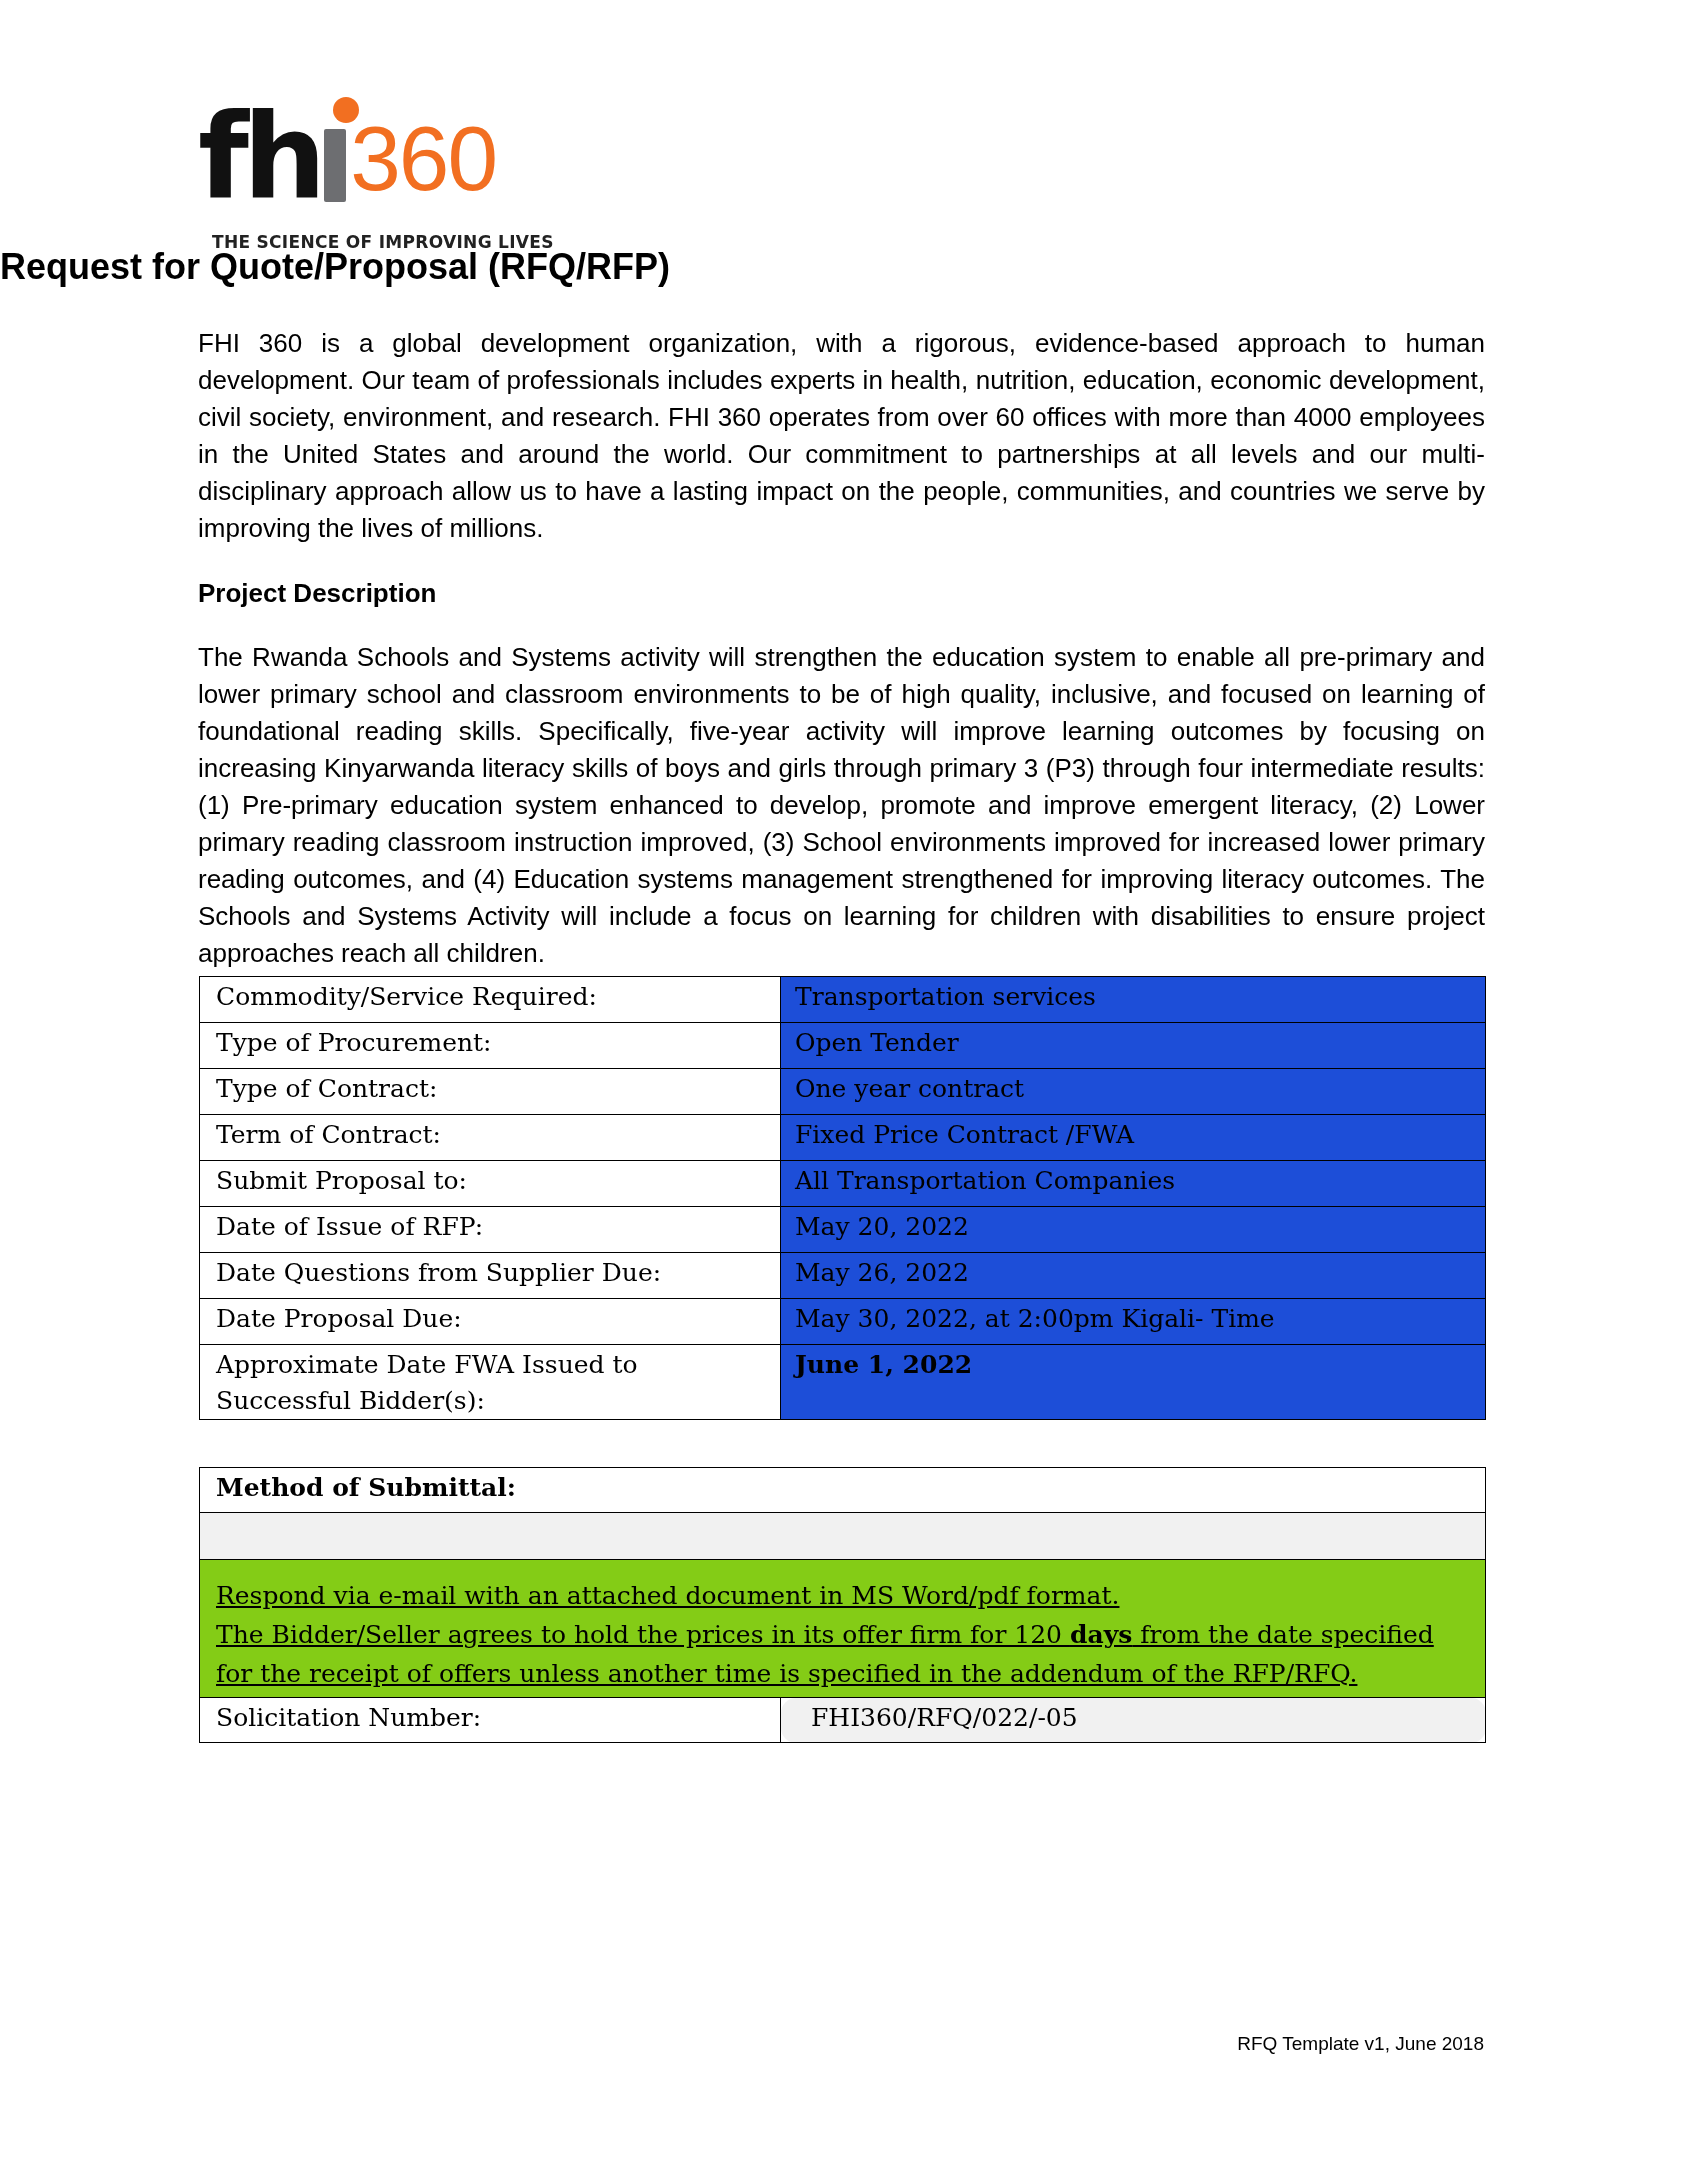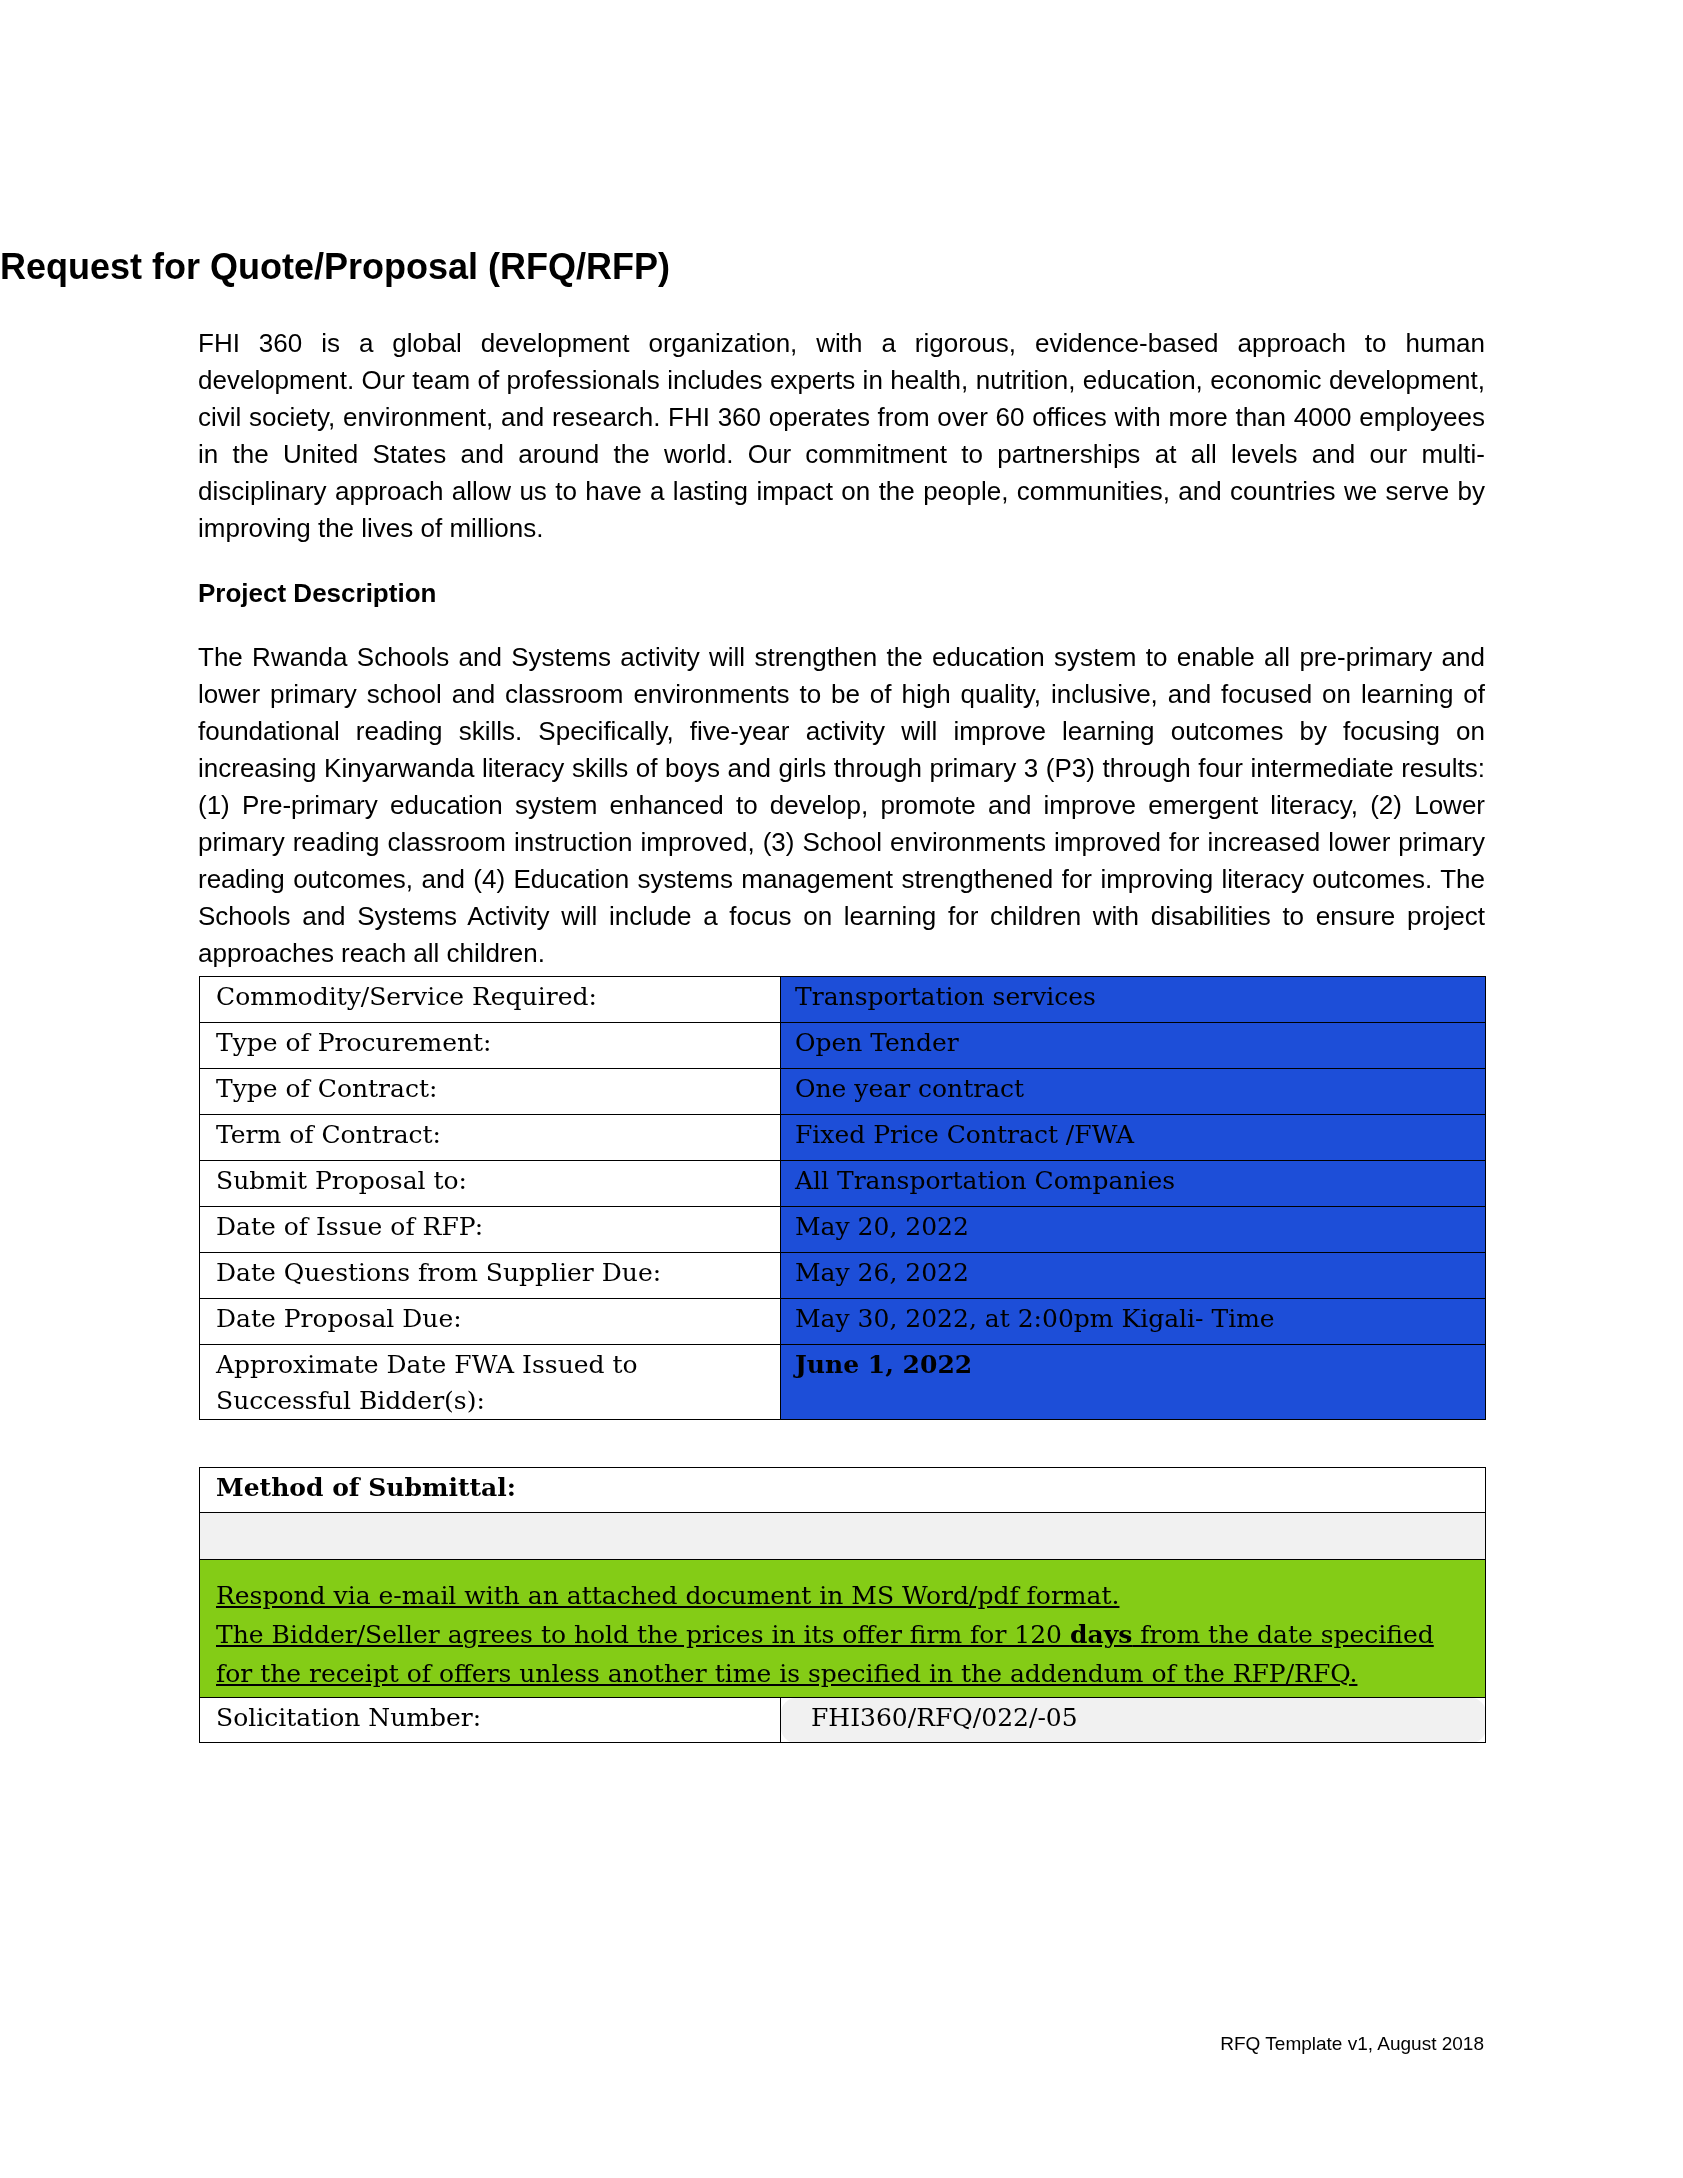--- a/index.html
+++ b/index.html
@@ -40,20 +40,29 @@
   .method-table .sol-lbl { width:548px; height:42px; background:#fff; }
   .method-table .sol-val { background:#f1f1f1; padding-left:30px;border-radius:15px; }
 
   .footer { position:absolute; right:199px; top:2033px; font-family:"Liberation Sans", sans-serif; font-size:19px; }
 </style>
 </head>
 <body>
 
 <div class="page">
 
+  <div class="logo">
+    <div class="logo-dot"></div>
+    <div class="logo-mark">
+      <span class="logo-fh">fh</span>
+      <span class="logo-i"></span>
+      <span class="logo-360">360</span>
+    </div>
+    <div class="logo-tagline">THE SCIENCE OF IMPROVING LIVES</div>
+  </div>
 
   <div class="title">
     <span>Request for Quote/Proposal (RFQ/RFP)</span>
   </div>
 
   <div class="para intro"> FHI 360 is a global development organization, with a rigorous, evidence-based approach to human development. Our team of professionals includes experts in health, nutrition, education, economic development, civil society, environment, and research. FHI 360 operates from over 60 offices with more than 4000 employees in the United States and around the world. Our commitment to partnerships at all levels and our multi-disciplinary approach allow us to have a lasting impact on the people, communities, and countries we serve by improving the lives of millions.</div>
 
   <div class="heading">Project Description</div>
 
   <div class="para project">The Rwanda Schools and Systems activity will strengthen the education system to enable all pre-primary and lower primary school and classroom environments to be of high quality, inclusive, and focused on learning of foundational reading skills. Specifically, five-year activity will improve learning outcomes by focusing on increasing Kinyarwanda literacy skills of boys and girls through primary 3 (P3) through four intermediate results: (1) Pre-primary education system enhanced to develop, promote and improve emergent literacy, (2) Lower primary reading classroom instruction improved, (3) School environments improved for increased lower primary reading outcomes, and (4) Education systems management strengthened for improving literacy outcomes. The Schools and Systems Activity will include a focus on learning for children with disabilities to ensure project approaches reach all children.</div>
@@ -113,15 +122,15 @@
           <p><span>The Bidder/Seller agrees to hold the prices in its offer firm for 120 </span><b>days</b><span> from the date specified for the receipt of offers unless another time is specified in the addendum of the RFP/RFQ.</span></p>
         </td>
       </tr>
       <tr>
         <td class="sol-lbl">Solicitation Number:</td>
         <td class="sol-val">FHI360/RFQ/022/-05</td>
       </tr>
     </tbody>
   </table>
 
-  <div class="footer">RFQ Template v1, August 2018</div>
+  <div class="footer">RFQ Template v1, June 2018</div>
 </div>
 
 
 </body></html>

